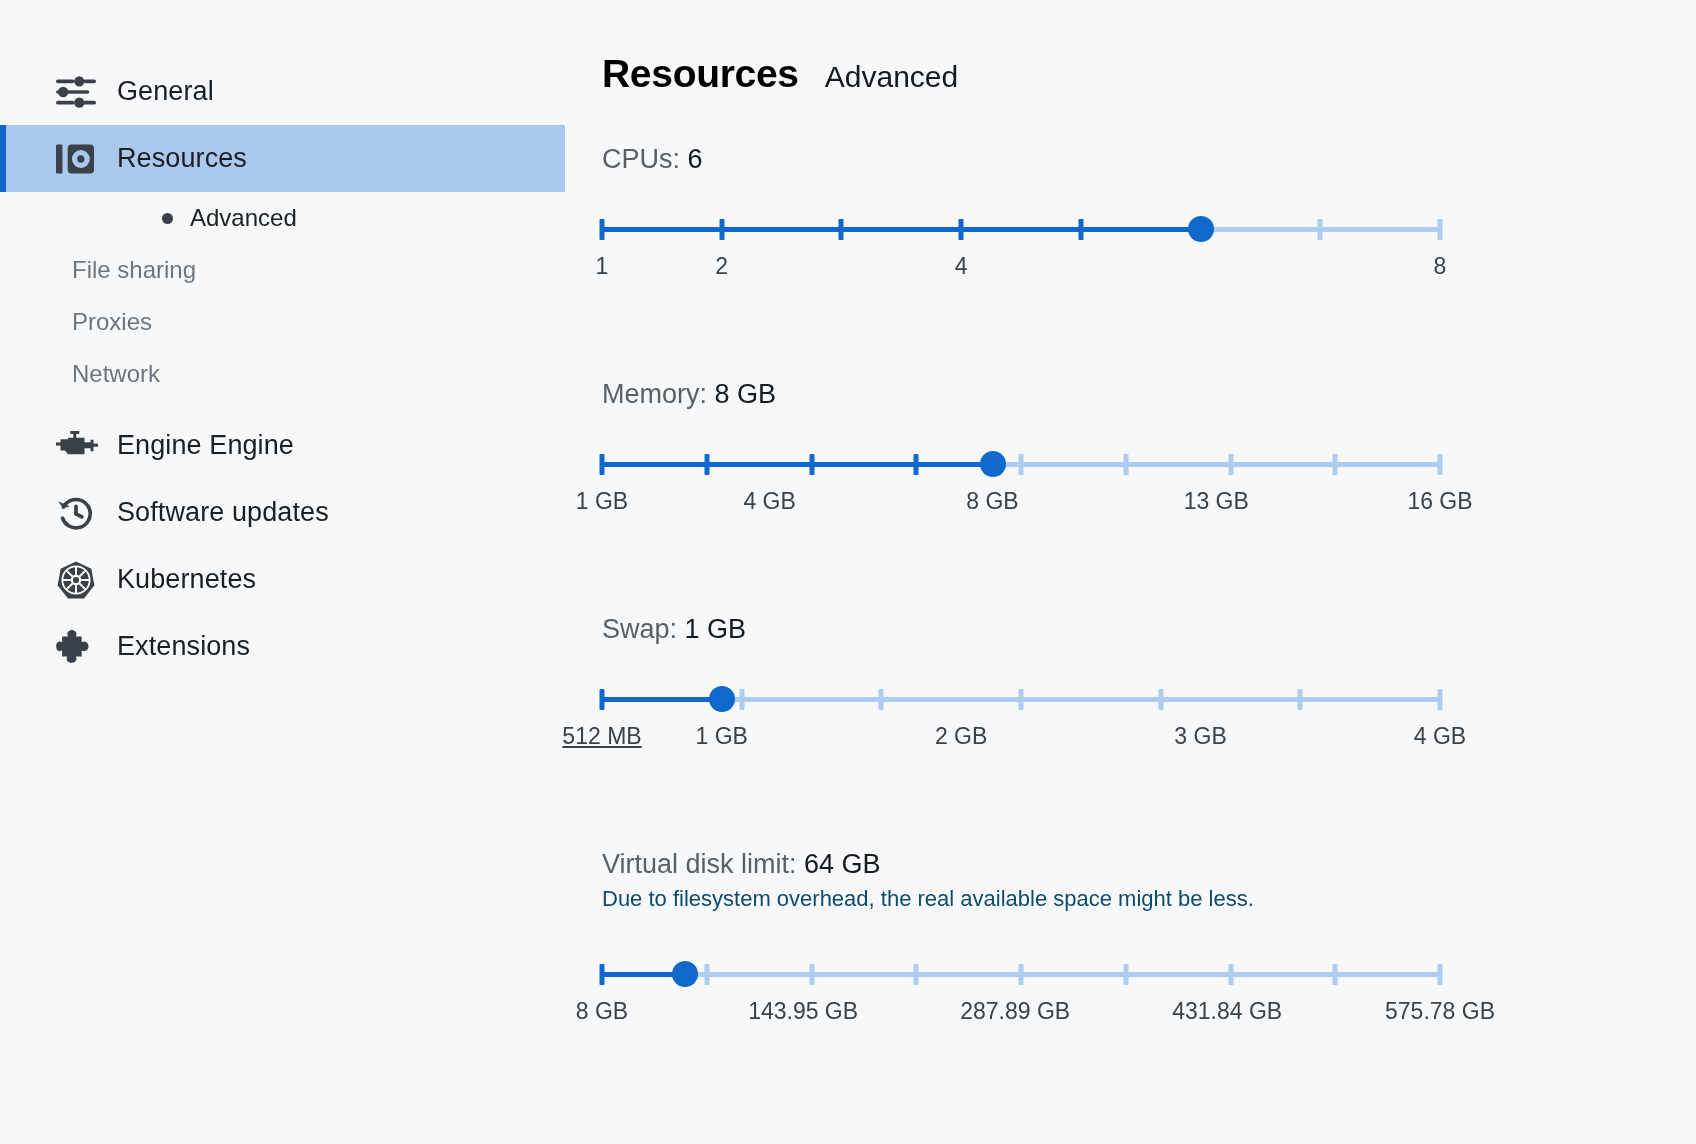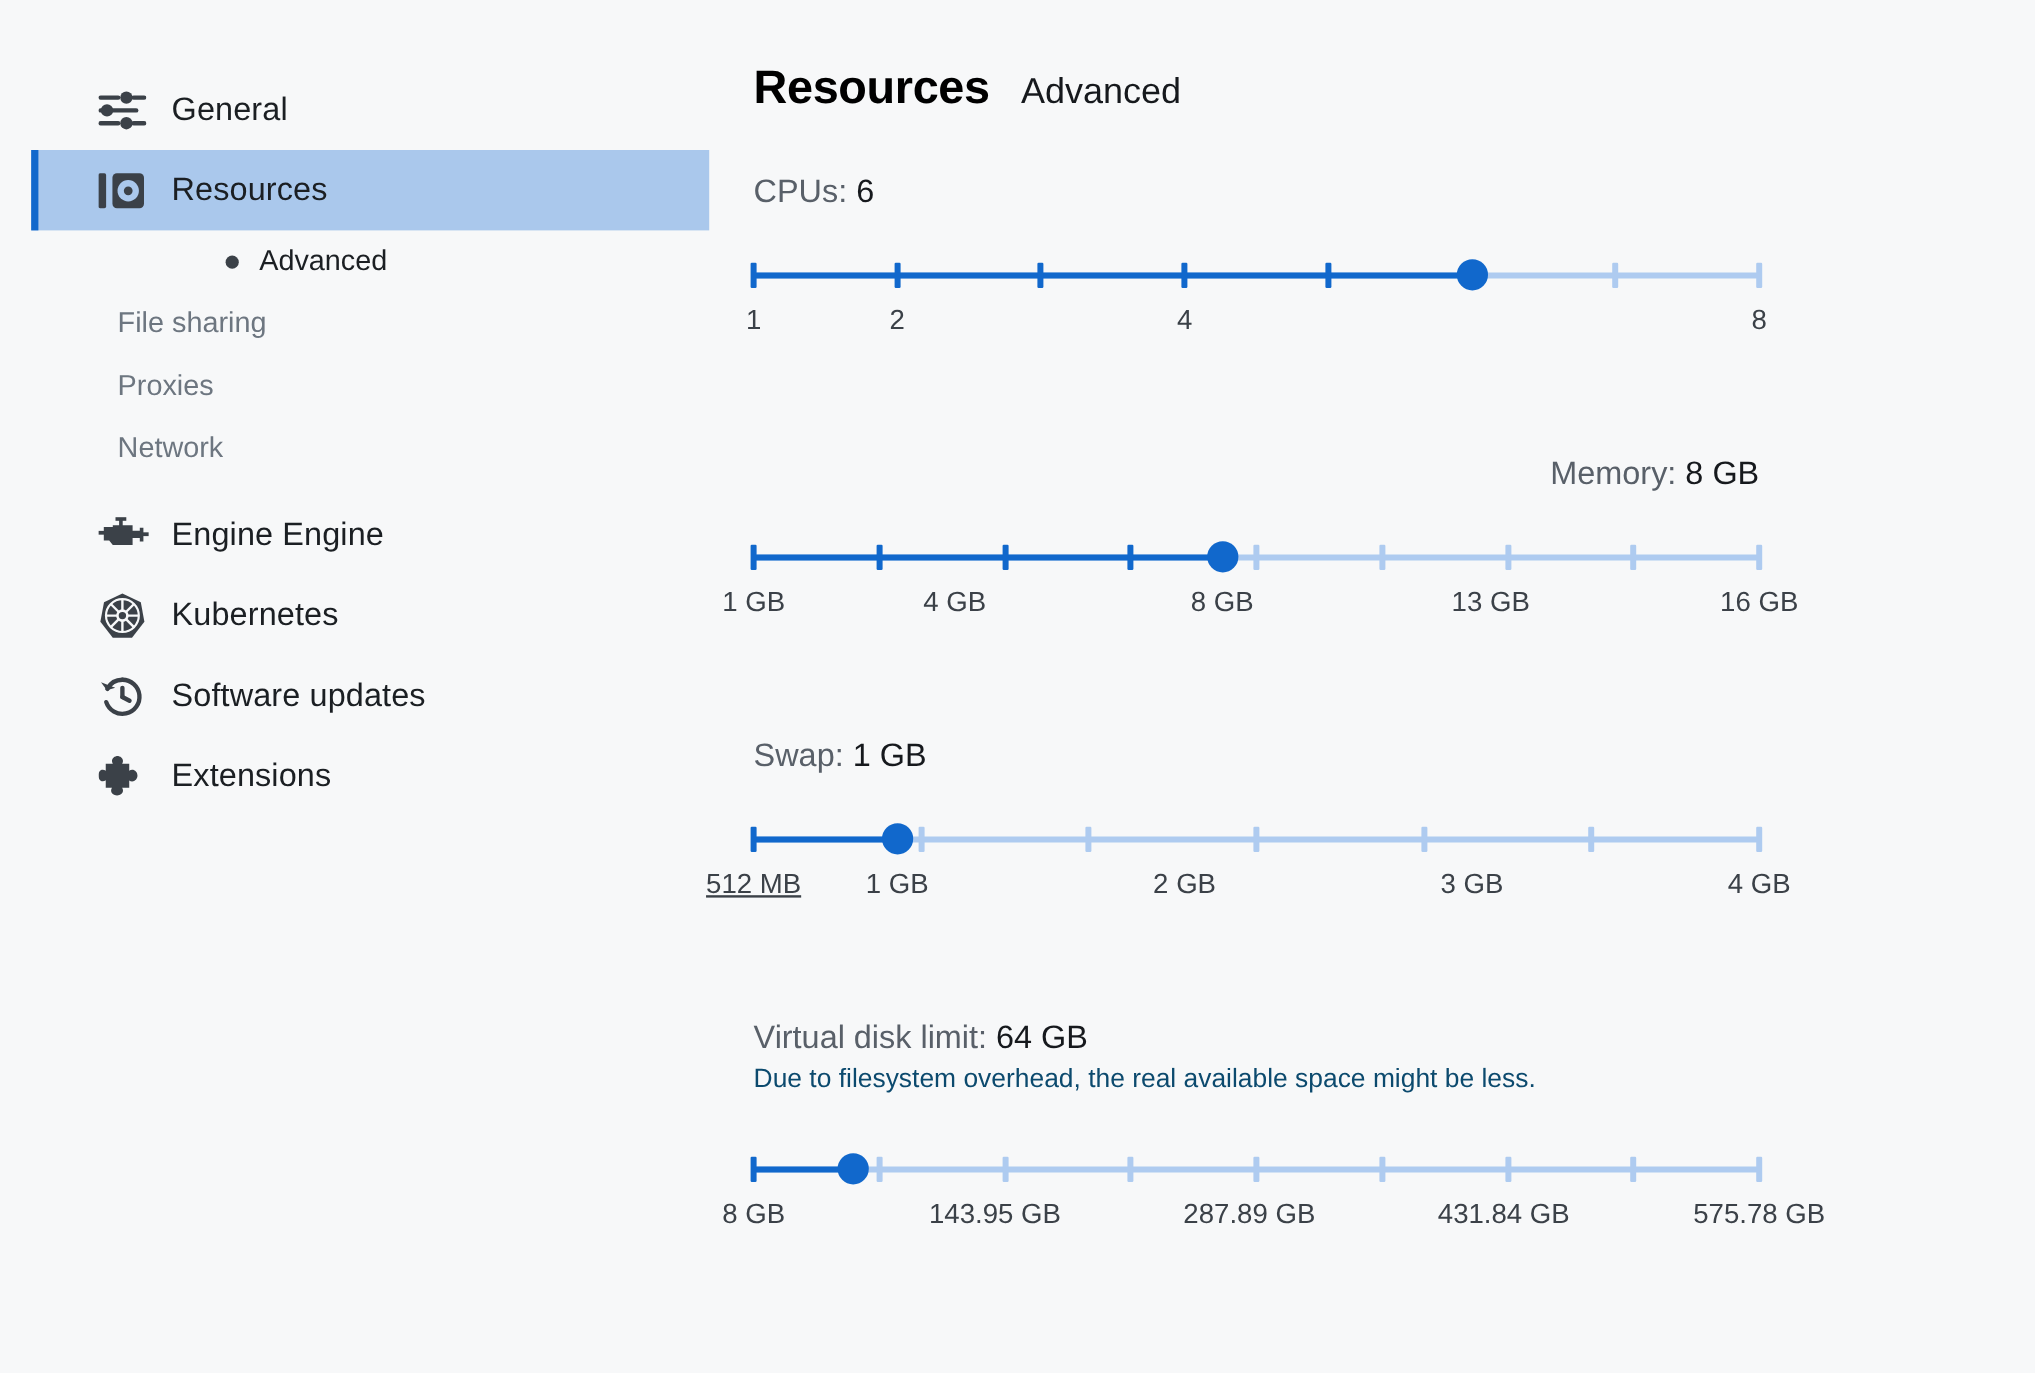--- a/index.html
+++ b/index.html
@@ -2,21 +2,21 @@
 <html><head>
 <meta charset="utf-8">
 <style>
   * { box-sizing: border-box; margin: 0; padding: 0; }
   html, body {
     width: 1696px; height: 1144px;
     background: #f7f8f9;
     font-family: "Liberation Sans", sans-serif;
     overflow: hidden;
   }
-  .app { position: relative; width: 1360px; height: 1144px; display: flex; margin-left: 26px; }
+  .app { position: relative; width: 1360px; height: 1144px; display: flex; }
 
   
   .sidebar {
     width: 565px;
     padding-top: 58px;
     flex: 0 0 565px;
     position: relative;
   }
   .nav-item {
     position: relative;
@@ -78,21 +78,21 @@
   }
   .page-head .h1 {
     font-size: 39px; font-weight: 700; color: #000; letter-spacing: -.3px;
   }
   .page-head .h2 {
     font-size: 30px; font-weight: 400; color: #16191d;
   }
 
   .section { padding-left: 37px; }
   .sec-cpus   { margin-top: 48px; }
-  .sec-memory { margin-top: 110px; text-align: right; }
+  .sec-memory { margin-top: 110px; }
   .sec-swap   { margin-top: 110px; }
   .sec-disk   { margin-top: 110px; }
 
   .sec-label {
     font-size: 27px;
     color: #596069;
     white-space: nowrap;
   }
   .sec-label .val { color: #16191d; }
   .sec-sub {
@@ -211,20 +211,33 @@
       <span class="ico">
         <svg width="42" height="32" viewBox="0 0 28 20">
           <rect x="9.5" y="0" width="6" height="2" fill="#3b4148"></rect>
           <rect x="11.5" y="1" width="2" height="4" fill="#3b4148"></rect>
           <path d="M3 7 L3 5.5 L8 5.5 L8 4.5 L19 4.5 L19 7.5 L23 7.5 L23 5.8 L25 5.8 L25 13.5 L23 13.5 L23 11.5 L19 11.5 L19 15.5 L8 15.5 L6 13 L3 13 Z" fill="#3b4148"></path>
           <rect x="0" y="7.6" width="3.4" height="2.1" fill="#3b4148"></rect>
           <rect x="24.6" y="8.4" width="3.4" height="2.1" fill="#3b4148"></rect>
         </svg>
       </span>
       <span class="lbl">Engine Engine</span>
+    </div>
+
+    <div class="nav-item">
+      <span class="ico">
+        <svg width="40" height="38" viewBox="0 0 24 23">
+          <path d="M12 3.3a8.6 8.6 0 1 1-8.15 11.3" fill="none" stroke="#3b4148" stroke-width="2.2" stroke-linecap="round"></path>
+          <path d="M12 3.3a8.6 8.6 0 0 0-7.6 4.6" fill="none" stroke="#3b4148" stroke-width="2.2" stroke-linecap="round"></path>
+          <path d="M1.2 4.6 L4.2 8.6 L8.4 7.4 Z" fill="#3b4148"></path>
+          <line x1="12" y1="7.4" x2="12" y2="12" stroke="#3b4148" stroke-width="2.2" stroke-linecap="round"></line>
+          <line x1="12" y1="12" x2="15.6" y2="13.9" stroke="#3b4148" stroke-width="2.2" stroke-linecap="round"></line>
+        </svg>
+      </span>
+      <span class="lbl">Software updates</span>
     </div>
 
     <div class="nav-item">
       <span class="ico">
         <svg width="40" height="40" viewBox="0 0 24 24">
           <path d="M12 .9 21.2 5.3 23 15.1 16.8 23.1 7.2 23.1 1 15.1 2.8 5.3Z" fill="#3b4148"></path>
           <circle cx="12" cy="12" r="8.2" fill="none" stroke="#f7f8f9" stroke-width="1.1"></circle>
           <circle cx="12" cy="12" r="2.5" fill="none" stroke="#f7f8f9" stroke-width="1.3"></circle>
           <g stroke="#f7f8f9" stroke-width="1.2">
             <line x1="12" y1="3.8" x2="12" y2="9.5"></line>
@@ -232,33 +245,20 @@
             <line x1="3.8" y1="12" x2="9.5" y2="12"></line>
             <line x1="14.5" y1="12" x2="20.2" y2="12"></line>
             <line x1="6.2" y1="6.2" x2="10.2" y2="10.2"></line>
             <line x1="13.8" y1="13.8" x2="17.8" y2="17.8"></line>
             <line x1="17.8" y1="6.2" x2="13.8" y2="10.2"></line>
             <line x1="10.2" y1="13.8" x2="6.2" y2="17.8"></line>
           </g>
         </svg>
       </span>
       <span class="lbl">Kubernetes</span>
-    </div>
-
-    <div class="nav-item">
-      <span class="ico">
-        <svg width="40" height="38" viewBox="0 0 24 23">
-          <path d="M12 3.3a8.6 8.6 0 1 1-8.15 11.3" fill="none" stroke="#3b4148" stroke-width="2.2" stroke-linecap="round"></path>
-          <path d="M12 3.3a8.6 8.6 0 0 0-7.6 4.6" fill="none" stroke="#3b4148" stroke-width="2.2" stroke-linecap="round"></path>
-          <path d="M1.2 4.6 L4.2 8.6 L8.4 7.4 Z" fill="#3b4148"></path>
-          <line x1="12" y1="7.4" x2="12" y2="12" stroke="#3b4148" stroke-width="2.2" stroke-linecap="round"></line>
-          <line x1="12" y1="12" x2="15.6" y2="13.9" stroke="#3b4148" stroke-width="2.2" stroke-linecap="round"></line>
-        </svg>
-      </span>
-      <span class="lbl">Software updates</span>
     </div>
 
     <div class="nav-item">
       <span class="ico">
         <svg width="40" height="38" viewBox="0 0 24 23">
           <path d="M9.3 1.2c1.7 0 3 1.1 3 2.5 0 .55-.2 1-.45 1.4h3.6v3.5c.42-.27.9-.45 1.45-.45 1.5 0 2.7 1.3 2.7 2.95s-1.2 2.95-2.7 2.95c-.55 0-1.03-.18-1.45-.45v3.6h-3.6c.25.4.45.85.45 1.4 0 1.4-1.3 2.5-3 2.5s-3-1.1-3-2.5c0-.55.2-1 .45-1.4H3.6v-3.7c-.42.3-.95.5-1.55.5-1.5 0-2.05-1.3-2.05-2.9s.55-2.9 2.05-2.9c.6 0 1.13.2 1.55.5V5.1h3.6c-.25-.4-.45-.85-.45-1.4 0-1.4 1.3-2.5 3-2.5Z" fill="#3b4148"></path>
         </svg>
       </span>
       <span class="lbl">Extensions</span>
     </div>

